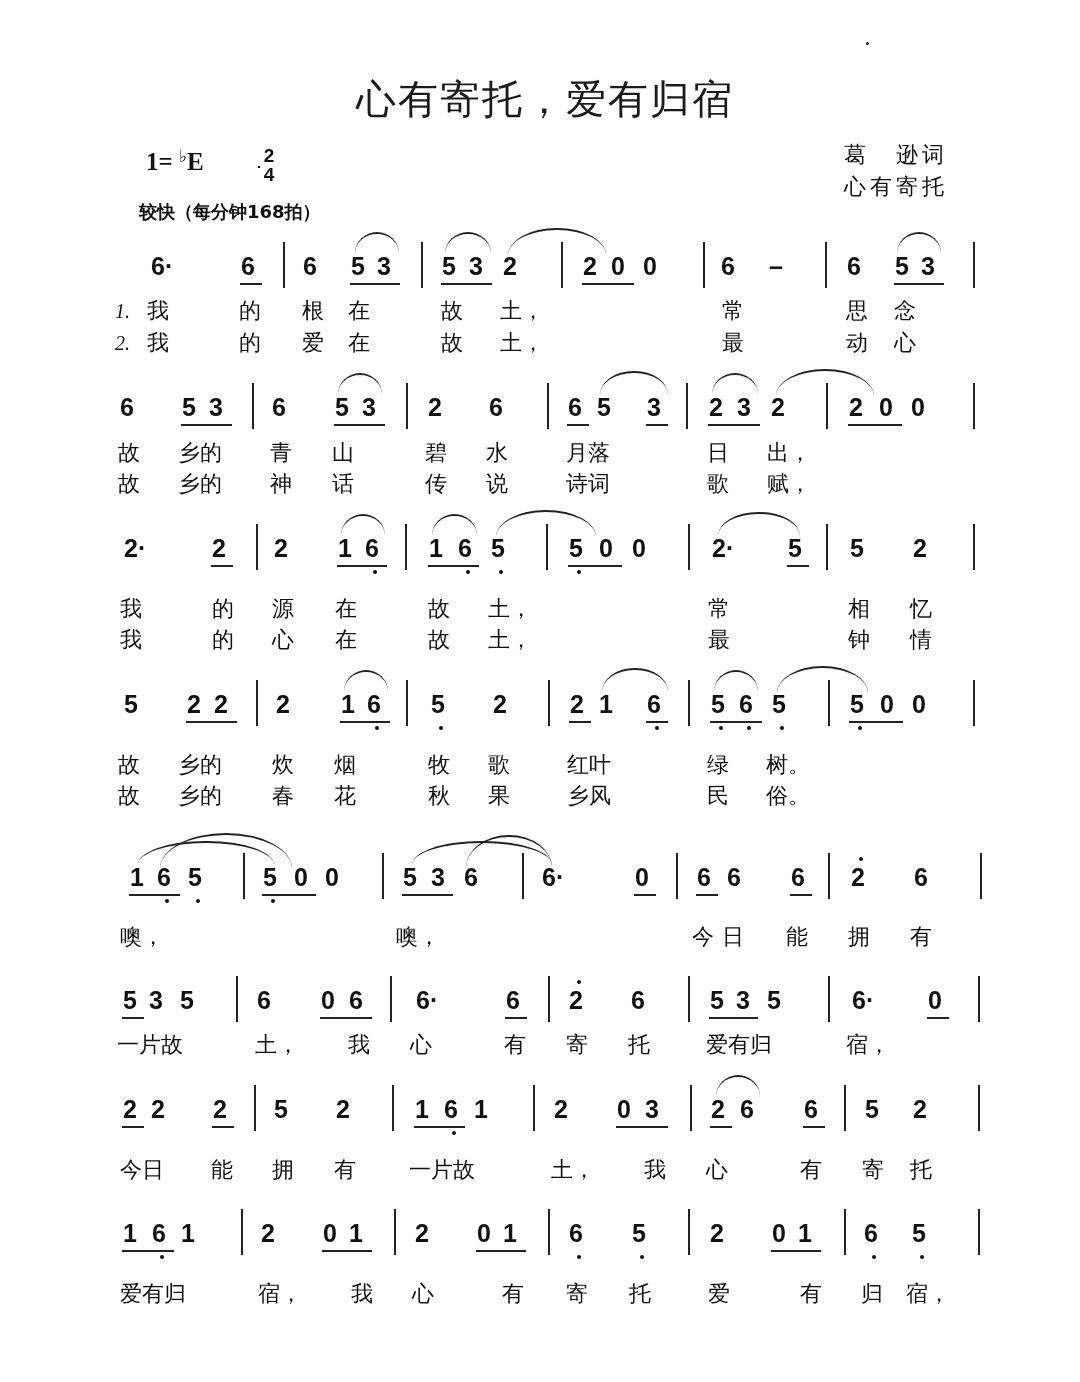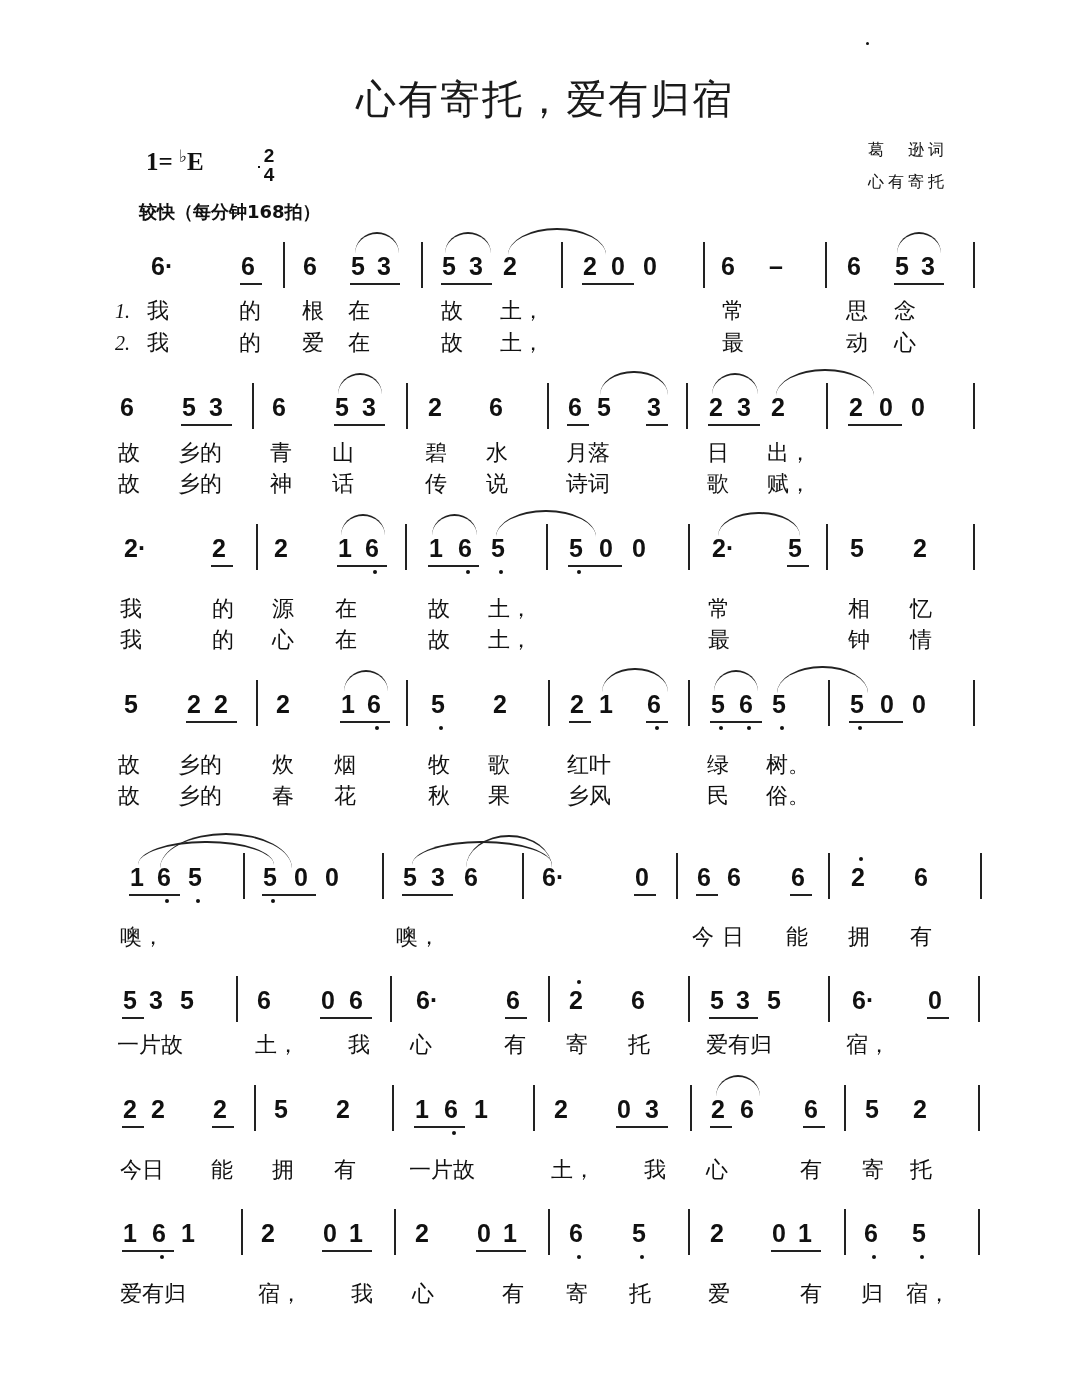--- a/index.html
+++ b/index.html
@@ -3,21 +3,21 @@
 <meta charset="utf-8">
 <style>
   html,body{margin:0;padding:0;background:#ffffff;}
   body{width:1080px;height:1382px;position:relative;overflow:hidden;color:#111;}
   #title{position:absolute;left:0;width:1090px;top:72px;text-align:center;font-family:"DejaVu Serif",serif;font-size:40px;letter-spacing:2px;color:#1a1a1a;}
   #key{position:absolute;left:146px;top:148px;font-family:"Liberation Serif",serif;font-weight:bold;font-size:25px;}
   #key .flat{font-size:17px;vertical-align:top;position:relative;top:-2px;font-weight:normal;}
   #timesig{position:absolute;left:258px;top:146px;width:22px;text-align:center;font-family:"Liberation Sans",sans-serif;font-weight:bold;font-size:19px;line-height:19px;}
   #timesig .bar{display:block;height:2px;background:#111;margin:1px 0;}
   #tempo{position:absolute;left:139px;top:200px;font-family:"DejaVu Sans",sans-serif;font-weight:bold;font-size:18px;}
-  .credit{position:absolute;right:132px;font-family:"DejaVu Serif",serif;font-size:16px;letter-spacing:4px;}
+  .credit{position:absolute;right:132px;font-family:"DejaVu Serif",serif;font-size:22px;letter-spacing:4px;}
   .note{position:absolute;font-family:"Liberation Sans",sans-serif;font-weight:bold;font-size:25px;width:18px;text-align:center;line-height:28px;}
   .ul{position:absolute;height:2px;background:#222;}
   .dotb{position:absolute;width:4px;height:4px;border-radius:50%;background:#111;}
   .dott{position:absolute;width:4px;height:4px;border-radius:50%;background:#111;}
   .bar{position:absolute;width:2px;background:#222;}
   .slur{position:absolute;border-top:2px solid #222;border-radius:50% 50% 0 0 / 100% 100% 0 0;}
   .lyr{position:absolute;font-family:"DejaVu Serif",serif;font-size:22px;line-height:26px;}
   .vnum{font-family:"Liberation Serif",serif;font-style:italic;font-size:20px;}
 </style>
 </head>

